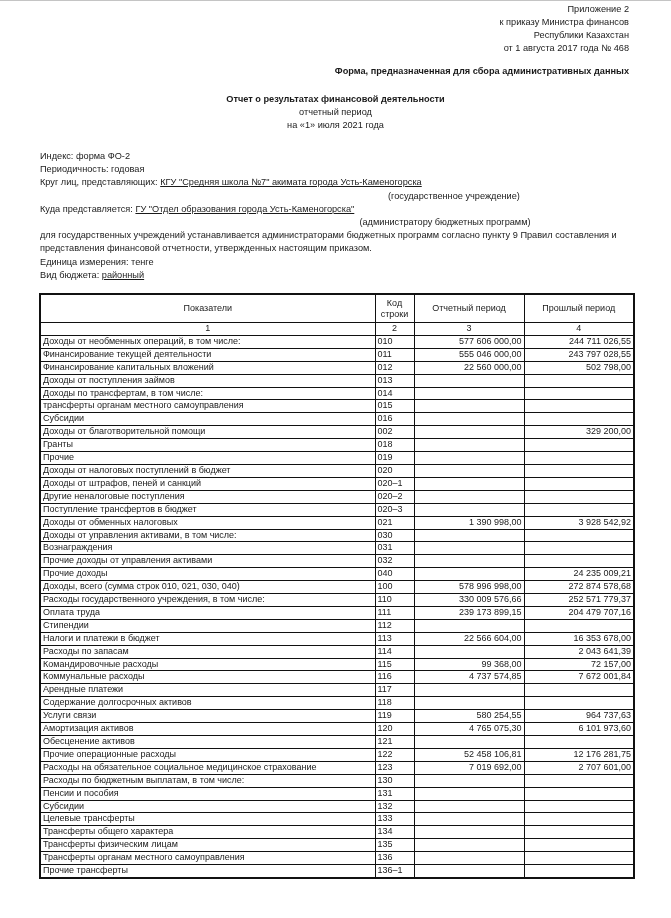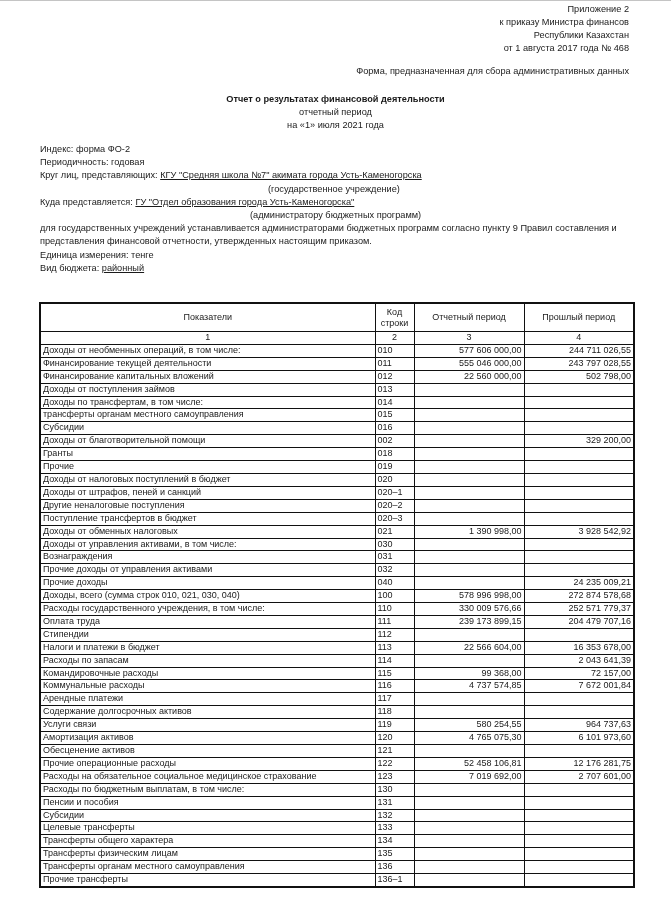--- a/index.html
+++ b/index.html
@@ -3,31 +3,31 @@
 <meta charset="utf-8">
 <style>
   html, body { margin: 0; padding: 0; background: #ffffff; }
   body {
     width: 671px; height: 918px; position: relative; overflow: hidden;
     font-family: "Liberation Sans", "DejaVu Sans", sans-serif;
     color: #1a1a1a; font-size: 9.2px;
   }
   .topline { position: absolute; left: 0; top: 0; width: 671px; height: 1px; background: #c4c4c4; }
   .appendix { position: absolute; right: 42px; top: 3px; text-align: right; line-height: 13px; font-size: 9.2px; }
-  .form-purpose { position: absolute; right: 42px; top: 66px; text-align: right; font-size: 9.2px; }
+  .form-purpose { position: absolute; right: 42px; top: 66px; text-align: right; font-size: 9.2px; font-weight: bold; }
   .title-block { position: absolute; left: 0; width: 671px; top: 93px; text-align: center; line-height: 13px; }
   .title-block .title { font-weight: bold; }
-  .meta { position: absolute; left: 40px; top: 143px; width: 600px; line-height: 13.2px; }
+  .meta { position: absolute; left: 40px; top: 150px; width: 600px; line-height: 13.2px; }
   .meta .u { text-decoration: underline; }
-  .meta .sub { display: block; }
+  .meta .sub { display: block; text-align: center; }
   .meta .sub1 { padding-left: 228px; }
   .meta .sub2 { padding-left: 210px; }
   table.report {
     position: absolute; left: 39px; top: 293px; width: 594px;
-    border-collapse: collapse; table-layout: fixed; font-size: 9px; margin-top: 9px;
+    border-collapse: collapse; table-layout: fixed; font-size: 9px;
   }
   table.report td, table.report th {
     border: 1px solid #111; padding: 0 2px; height: 11.9px; line-height: 11.9px;
     white-space: nowrap; overflow: hidden; font-weight: normal;
   }
   table.report { border: 2px solid #111; }
   table.report th { height: 27px; line-height: 11px; text-align: center; vertical-align: middle; }
   table.report th.col-code { white-space: normal; }
   table.report tr.numrow td { text-align: center; }
   td.name { text-align: left; }

